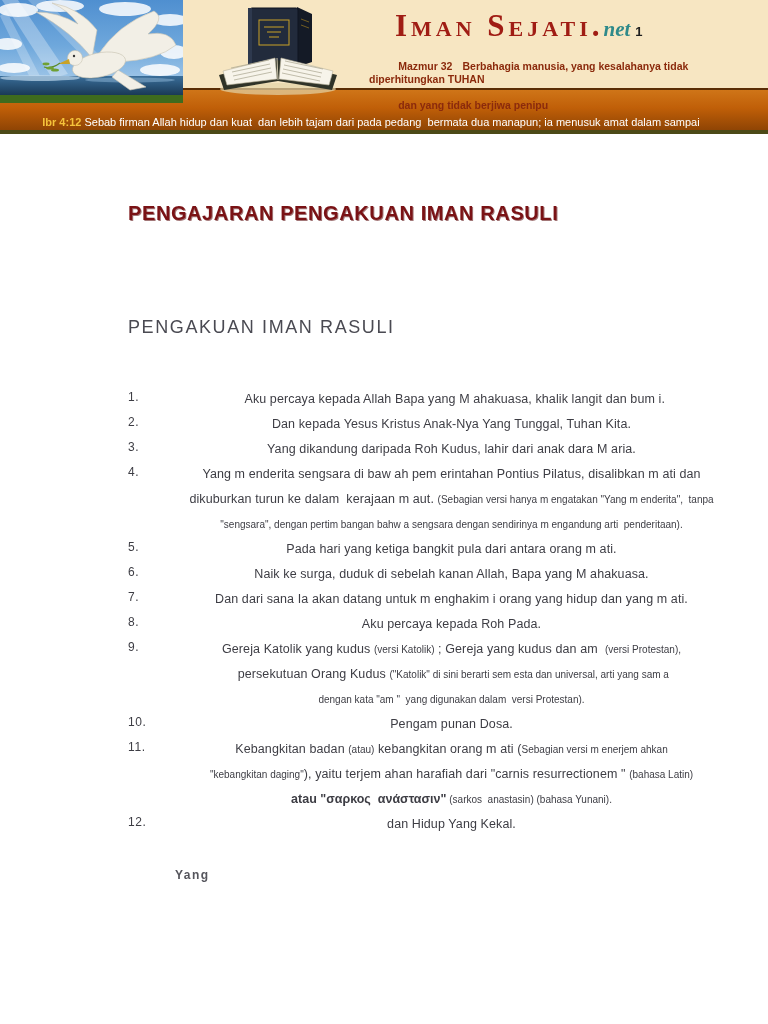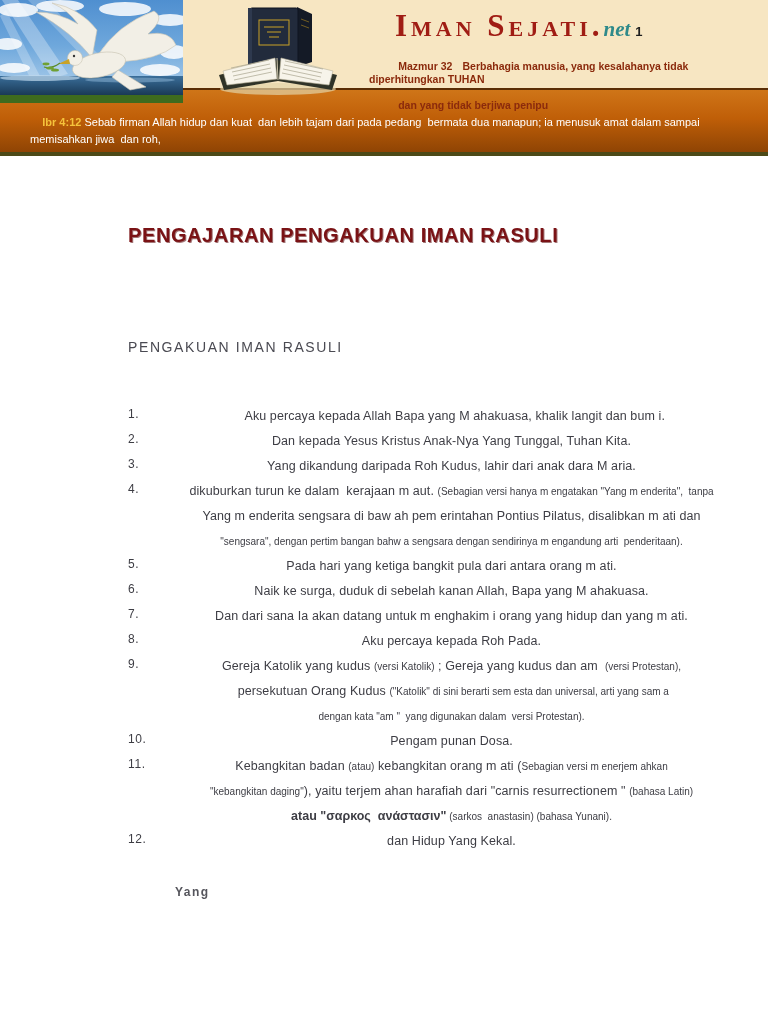--- a/index.html
+++ b/index.html
@@ -15,33 +15,33 @@
   .book-wrap{position:absolute;left:28px;top:5px;}
   .brand-block{position:absolute;left:186px;top:8px;width:380px;}
   .brand-line{font-family:"Liberation Serif",serif;font-weight:bold;padding-left:26px;white-space:nowrap;}
   .brand{font-variant:small-caps;font-size:31px;letter-spacing:4px;color:#A01D14;}
   .brand-net{font-size:21px;font-style:italic;color:#2F8A8A;}
   .page-num{font-size:13px;color:#1E1E1E;margin-left:5px;font-family:"Liberation Sans",sans-serif;font-weight:bold;}
   .verse{margin-top:3px;font-size:10.5px;font-weight:bold;color:#8B2A0C;line-height:13px;white-space:pre-wrap;}
   .verse-ref{margin-right:10px;}
   
   .banner{
-    box-sizing:border-box;height:68px;
+    box-sizing:border-box;height:46px;
     background:linear-gradient(180deg,#CF7518 0%,#C05F08 45%,#8F4404 100%);
     border-top:2px solid #5A2D05;border-bottom:4px solid #4C4A17;
     padding:7px 22px 8px 30px;color:#FFFFFF;font-size:11px;line-height:17px;white-space:pre-wrap;
   }
   .banner-ref{color:#F5C33B;font-weight:bold;}
   
   .doc{padding:0 40px 0 88px;margin-left:40px;}
   .doc-title{
     margin:68px 0 0 0;font-size:20px;font-weight:bold;letter-spacing:0.6px;
     color:#7A1215;text-shadow:1px 1px 0 rgba(88,8,10,0.55);
   }
-  .doc-sub{margin:92px 0 0 0;font-size:14px;font-weight:normal;letter-spacing:1.6px;color:#4A4A52;}
+  .doc-sub{margin:92px 0 0 0;font-size:18px;font-weight:normal;letter-spacing:1.6px;color:#4A4A52;}
   .creed{margin-top:48px;}
   .creed-row{display:flex;}
   .num{width:47px;flex:none;font-size:12px;color:#3D3D44;letter-spacing:0.6px;line-height:23px;}
   .itembody{flex:1;text-align:center;}
   .line{line-height:23px;white-space:pre;color:#3D3D44;}
   .seg-n{font-size:12.5px;letter-spacing:0.1px;}
   .seg-s{font-size:10px;}
   .seg-b{font-size:12.5px;font-weight:bold;}
   .amin{margin:32px 0 0 47px;font-size:12px;font-weight:bold;letter-spacing:1.5px;color:#55555C;}
 </style>
@@ -182,22 +182,22 @@
         </div>
         <div class="creed-row">
           <div class="num">3.</div>
           <div class="itembody">
             <div class="line"><span class="seg-n">Yang dikandung daripada Roh Kudus, lahir dari anak dara M aria.</span></div>
           </div>
         </div>
         <div class="creed-row">
           <div class="num">4.</div>
           <div class="itembody">
+            <div class="line"><span class="seg-n">Yang m enderita sengsara di baw ah pem erintahan Pontius Pilatus, disalibkan m ati dan</span></div>
             <div class="line"><span class="seg-n">dikuburkan turun ke dalam  kerajaan m aut. </span><span class="seg-s">(Sebagian versi hanya m engatakan "Yang m enderita",  tanpa</span></div>
-            <div class="line"><span class="seg-n">Yang m enderita sengsara di baw ah pem erintahan Pontius Pilatus, disalibkan m ati dan</span></div>
             <div class="line"><span class="seg-s">"sengsara", dengan pertim bangan bahw a sengsara dengan sendirinya m engandung arti  penderitaan).</span></div>
           </div>
         </div>
         <div class="creed-row">
           <div class="num">5.</div>
           <div class="itembody">
             <div class="line"><span class="seg-n">Pada hari yang ketiga bangkit pula dari antara orang m ati.</span></div>
           </div>
         </div>
         <div class="creed-row">

